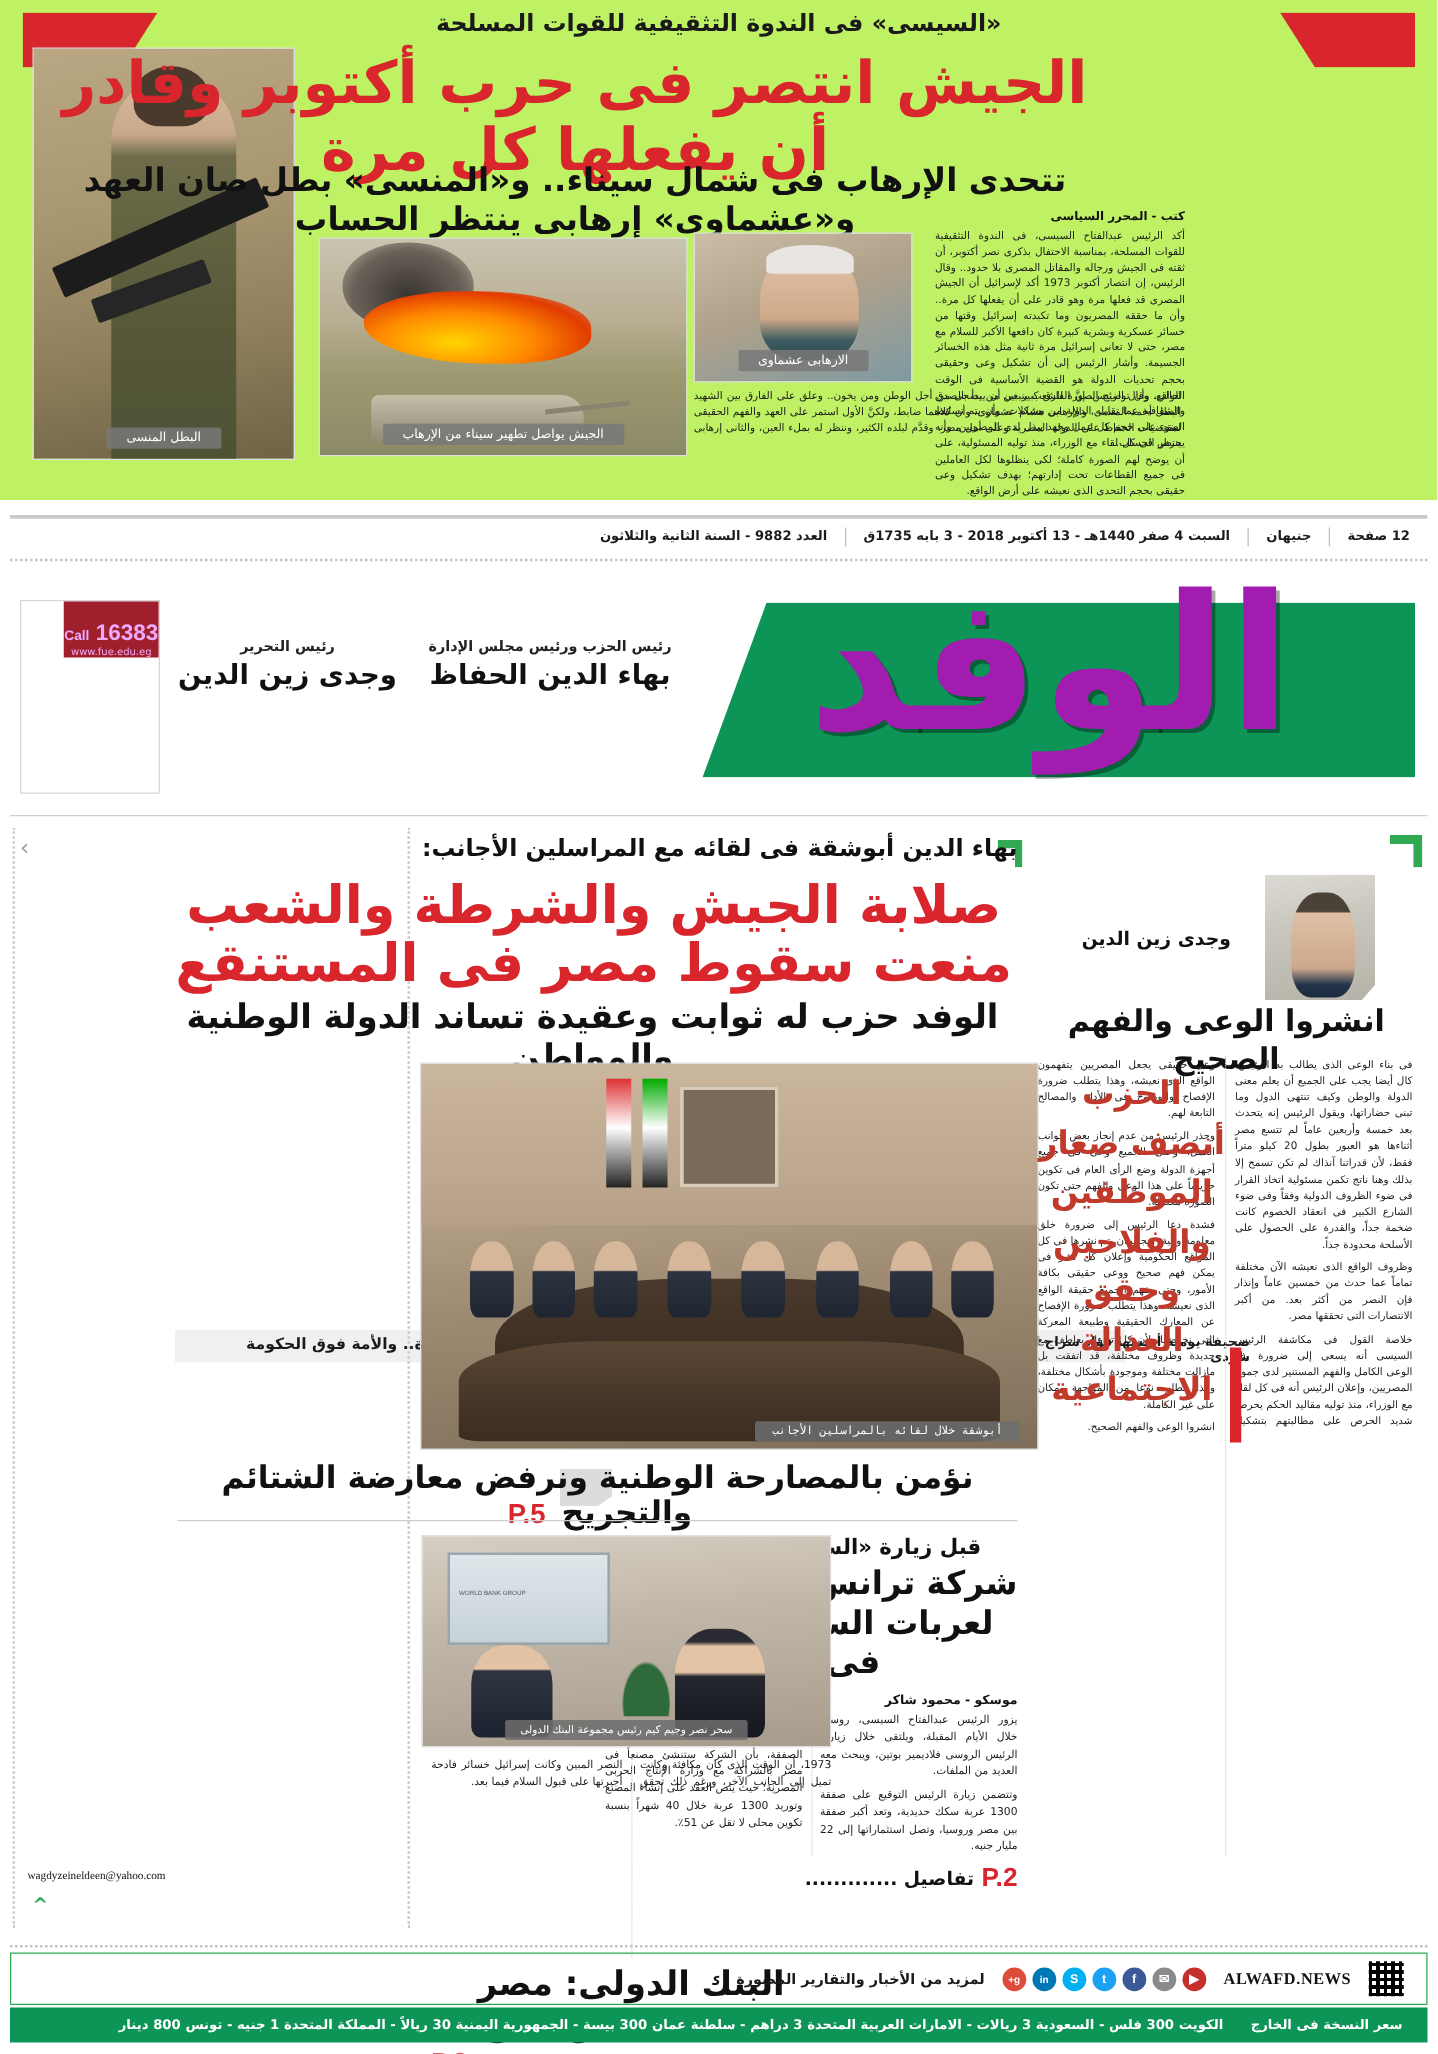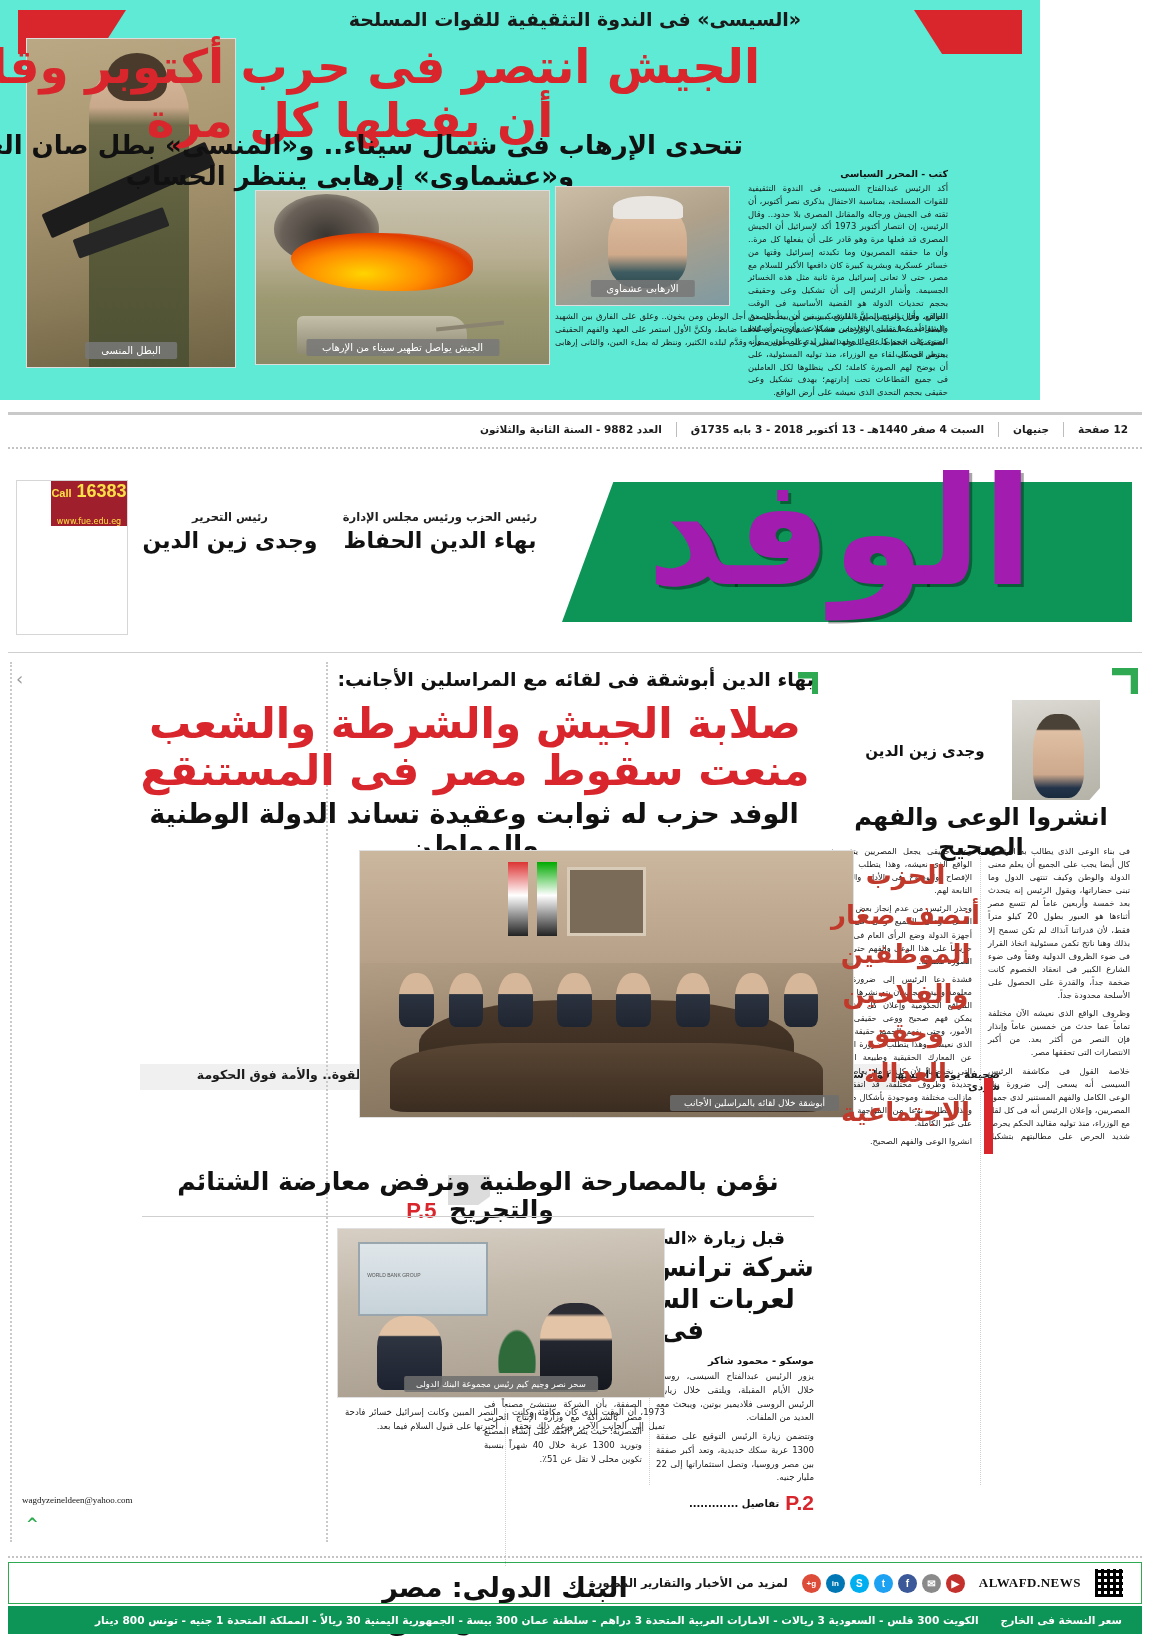--- a/index.html
+++ b/index.html
@@ -11,22 +11,22 @@
     font-family: "DejaVu Sans", "Liberation Sans", sans-serif;
     direction: rtl;
     position: relative;
     overflow: hidden;
     color: #111;
   }
   .page { position: relative; width: 1150px; height: 1643px; background:#fff; }
 
   
   .top-banner {
-    position: absolute; left: 0; top: 0; width: 1040px; height: 400px;
-    background: #5eead4;
+    position: absolute; left: 0; top: 0; width: 1150px; height: 400px;
+    background: #bef264;
   }
   .corner-flag {
     position: absolute; top: 10px; width: 108px; height: 44px;
     background: #d8262c;
   }
   .corner-flag.right { right: 18px; clip-path: polygon(0 0, 100% 0, 100% 100%, 26% 100%); }
   .corner-flag.left  { left: 18px;  clip-path: polygon(0 0, 100% 0, 74% 100%, 0 100%); }
   .corner-flag.right::after{
     content:""; position:absolute; left:0; top:0; width:0; height:0;
   }
@@ -168,22 +168,22 @@
   }
   .fue-shield::after{
     content:""; position:absolute; left:20%; top:16%; width:60%; height:10%;
     background:#fff;
   }
   .fue-name { font-size:17px; font-weight:bold; color:#a01f2d; letter-spacing:1px;
     font-family:"Liberation Serif", serif; margin-top:3px; }
   .fue-sub { font-size:6.6px; color:#a01f2d; letter-spacing:.4px;
     font-family:"Liberation Serif", serif; border-top:1px solid #a01f2d; padding-top:1px; }
   .fue-ar { font-size:8px; color:#a01f2d; margin-top:2px; }
-  .fue-bot { background:#a01f2d; color:#fde047; height:45px;
-    display:flex; flex-direction:column; align-items:center; justify-content:space-between;margin-left:34px; }
+  .fue-bot { background:#a01f2d; color:#f0abfc; height:45px;
+    display:flex; flex-direction:column; align-items:center; justify-content:flex-end;margin-left:34px; }
   .fue-call { font-size:18px; font-weight:bold; font-family:"Liberation Sans",sans-serif; }
   .fue-call small { font-size:11px; font-weight:bold; }
   .fue-url { font-size:8px; }
 
   .slogan-bar {
     position:absolute; left:140px; top:612px; width:760px; height:26px;
     background:#f0f0f0;
   }
   .slogan-text {
     position:absolute; left:160px; top:615px; width:270px; height:20px;
@@ -266,23 +266,23 @@
   .lead-sub {
     position:absolute; right:336px; top:798px; width:680px;
     text-align:center; font-size:27px; font-weight:bold; color:#111; line-height:1.2;
   }
   .lead-greenbar {
     position:absolute; right:332px; top:672px; width:20px; height:22px;
     background:#2faa52; clip-path: polygon(0 0,100% 0,100% 100%,70% 100%,70% 30%,0 30%);
   }
 
   .main-photo {
-    position:absolute; left:359px; top:850px; width:495px; height:268px;
+    position:absolute; left:336px; top:850px; width:495px; height:310px;
     background: linear-gradient(175deg,#cdbba6 0%,#b8a38a 30%,#9e8a72 58%,#7e6e59 100%);
-    border:1px solid #e0e0e0; overflow:hidden;
+    border:1px solid #e0e0e0; overflow:hidden;font-family:Liberation Mono, monospace;
   }
   .mp-wall { position:absolute; left:0; top:0; width:100%; height:42%;
     background: linear-gradient(180deg,#cbb79e 0%, #b7a088 100%); }
   .mp-frame { position:absolute; left:42%; top:6%; width:16%; height:26%;
     background:#7a6a58; border:3px solid #d8cbb8; }
   .mp-flag1 { position:absolute; left:30%; top:4%; width:4%; height:28%;
     background: linear-gradient(180deg,#d33,#fff 45%,#222); }
   .mp-flag2 { position:absolute; left:36%; top:4%; width:4%; height:28%;
     background: linear-gradient(180deg,#0a0,#fff 45%,#222); }
   .mp-table {
@@ -565,21 +565,21 @@
     <div class="b-right-kicker">قبل زيارة «السيسى» إلى روسيا</div>
     <div class="b-right-head">شركة ترانس: إنشاء مصنع لعربات السكك الحديدية فى مصر</div>
     <div class="b-right-by">موسكو - محمود شاكر</div>
     <div class="b-right-cols">
       <p>يزور الرئيس عبدالفتاح السيسى، روسيا، خلال الأيام المقبلة، ويلتقى خلال زيارته الرئيس الروسى فلاديمير بوتين، ويبحث معه العديد من الملفات.</p>
       <p>وتتضمن زيارة الرئيس التوقيع على صفقة 1300 عربة سكك حديدية، وتعد أكبر صفقة بين مصر وروسيا، وتصل استثماراتها إلى 22 مليار جنيه.</p>
       <p>وصرح سيرجيو كوربيانوف، نائب رئيس شركة ترانس ماش هولدينج الروسية التى تنفذ الصفقة، بأن الشركة ستنشئ مصنعاً فى مصر بالشراكة مع وزارة الإنتاج الحربى المصرية؛ حيث ينص العقد على إنشاء المصنع وتوريد 1300 عربة خلال 40 شهراً بنسبة تكوين محلى لا تقل عن 51٪.</p>
     </div>
     <div style="display:flex;align-items:center;justify-content:flex-start;gap:6px;margin-top:6px;">
       <span style="font-size:21px;font-weight:bold;color:#d8262c;font-family:'Liberation Sans',sans-serif;">P.2</span>
-      <span style="font-size:10px;font-weight:bold;color:#111;">تفاصيل .............</span>
+      <span style="font-size:15px;font-weight:bold;color:#111;">تفاصيل .............</span>
     </div>
   </div>
 
   <div class="b-left">
     <div class="b-photo">
       <div class="b-screen"></div>
       <div class="b-man"></div>
       <div class="b-plant"></div>
       <div class="b-woman"></div>
       <div class="b-cap">سحر نصر وجيم كيم رئيس مجموعة البنك الدولى</div>

